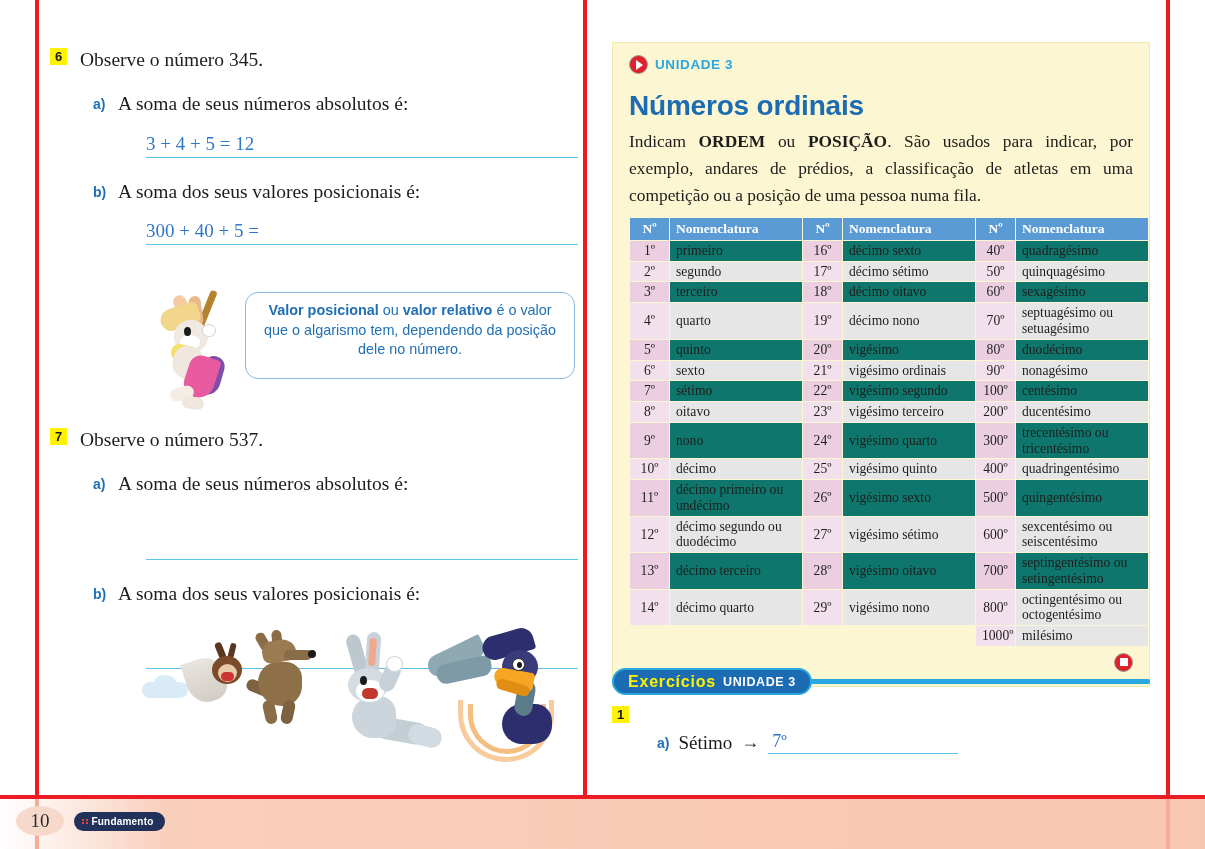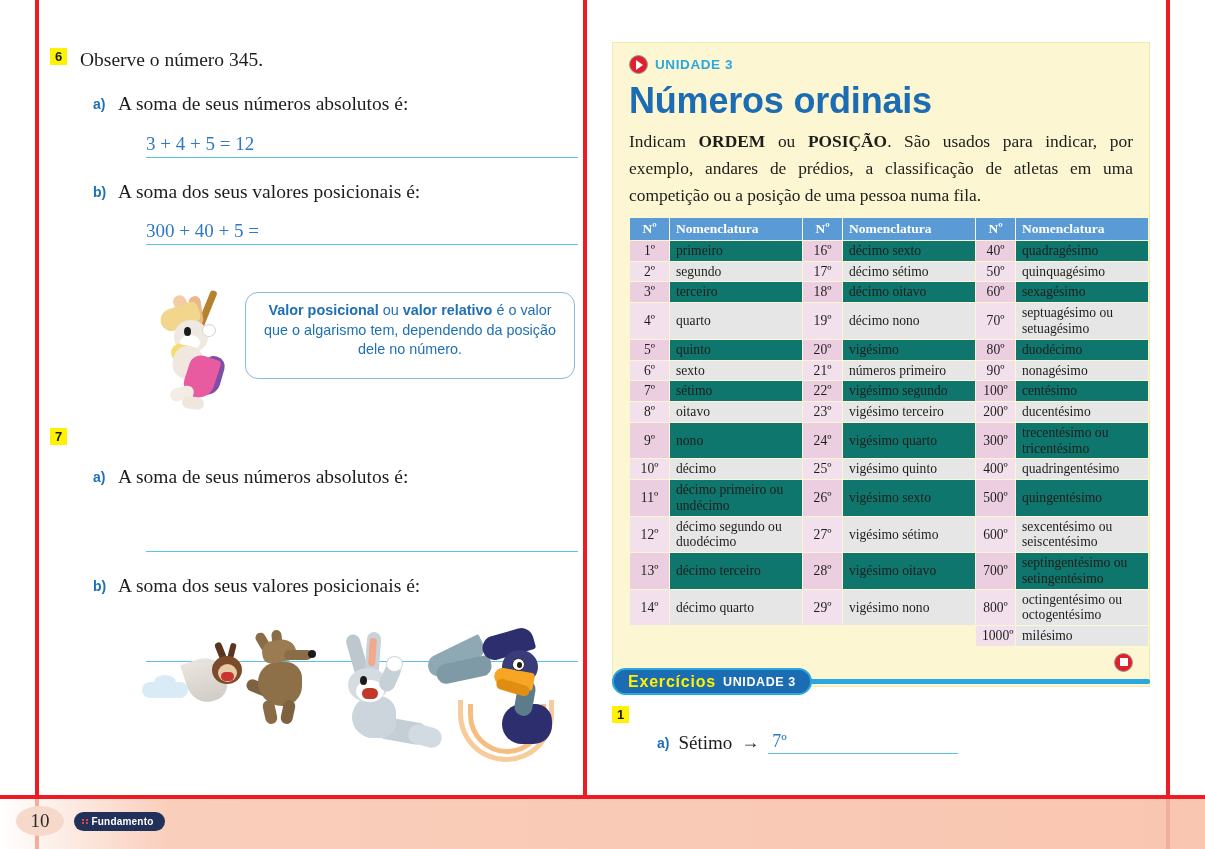--- a/index.html
+++ b/index.html
@@ -168,21 +168,21 @@
     border-top: 5px solid transparent;
     border-bottom: 5px solid transparent;
     margin-left: 2px;
   }
   .unit-tag-label {
     font-family: "Liberation Sans", sans-serif; font-weight: bold;
     font-size: 13.5px; color: #29A8E0; letter-spacing: .6px;
   }
   .unit-title {
     font-family: "Liberation Sans", sans-serif; font-weight: bold;
-    font-size: 36px; color: #1B6CB3; margin: 6px 0 6px; letter-spacing: -.2px;
+    font-size: 28px; color: #1B6CB3; margin: 16px 0 6px; letter-spacing: -.2px;
   }
   .unit-desc { font-size: 17.4px; line-height: 1.55; color: #1d1d1b; text-align: justify; }
   .unit-desc b { font-weight: bold; }
 
   table.ord { border-collapse: collapse; width: 100%; margin-top: 8px; table-layout: fixed; }
   table.ord th {
     background: #5B9BD5; color: #ffffff;
     font-family: "Liberation Serif", serif; font-weight: bold;
     font-size: 13.5px; text-align: left; padding: 3px 6px;
     border: 1px solid #FCF6D2;
@@ -298,20 +298,21 @@
         <span class="foot2"></span>
     </div>
     <div class="callout-box">
       <b>Valor posicional</b><span> ou </span><b>valor relativo</b><span> é o valor que o algarismo tem, dependendo da posição dele no número.</span>
     </div>
   </div>
 
   <div style="position:absolute; left:0; top:428px; width:528px;">
     <div class="qrow">
       <span class="qnum">7</span>
+      <span class="qtext">Observe o número 537.</span>
     </div>
 
     <div class="sub-item" style="margin-top:20px;">
       <span class="sub-letter">a)</span>
       <span class="sub-text">A soma de seus números absolutos é:</span>
     </div>
     <div class="answer-line blank" style="margin-top:36px;"></div>
 
     <div class="sub-item" style="margin-top:22px;">
       <span class="sub-letter">b)</span>
@@ -441,21 +442,21 @@
             <td class="v">quinto</td>
             <td class="n">20º</td>
             <td class="v">vigésimo</td>
             <td class="n">80º</td>
             <td class="v">duodécimo</td>
           </tr>
           <tr class="even">
             <td class="n">6º</td>
             <td class="v">sexto</td>
             <td class="n">21º</td>
-            <td class="v">números primeiro</td>
+            <td class="v">vigésimo ordinais</td>
             <td class="n">90º</td>
             <td class="v">nonagésimo</td>
           </tr>
           <tr class="odd">
             <td class="n">7º</td>
             <td class="v">sétimo</td>
             <td class="n">22º</td>
             <td class="v">vigésimo segundo</td>
             <td class="n">100º</td>
             <td class="v">centésimo</td>

